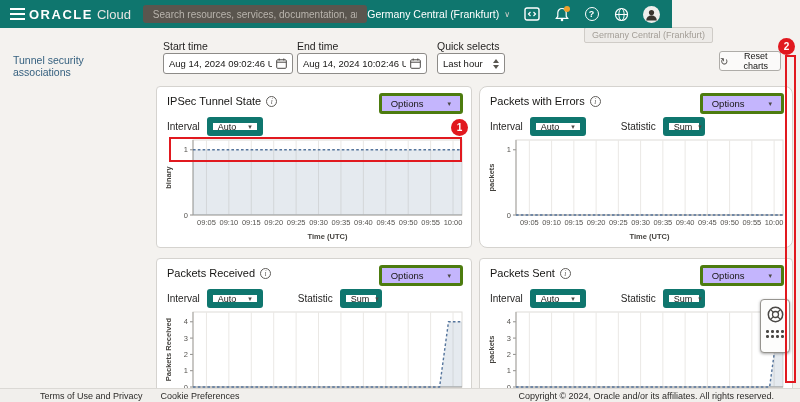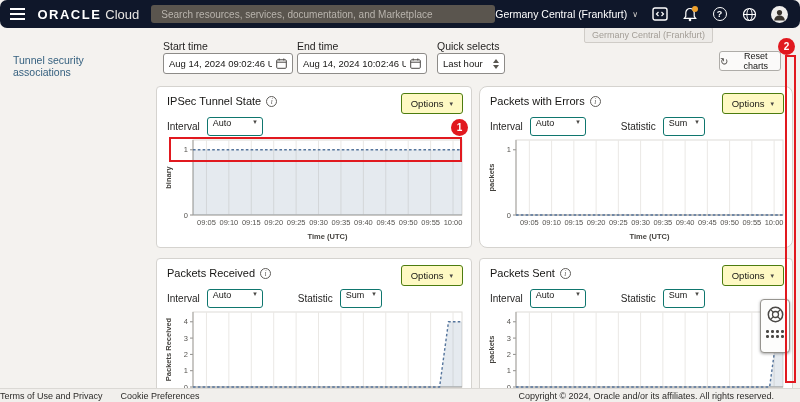--- a/index.html
+++ b/index.html
@@ -1,20 +1,20 @@
 <!DOCTYPE html>
 <html><head>
 <meta charset="utf-8">
 <style>
   * { margin:0; padding:0; box-sizing:border-box; }
   html,body { width:800px; height:402px; overflow:hidden; }
   body { font-family:"Liberation Sans", sans-serif; background:#f4f2ef; position:relative; color:#161513; }
 
   
-  .header { position:absolute; left:0; top:0; width:800px; height:28px; background:#0f172a; display:flex; align-items:center; z-index:40;border-radius:7px; }
+  .header { position:absolute; left:0; top:0; width:672px; height:28px; background:#0f766e; display:flex; align-items:center; z-index:40; }
   .hamburger { width:34px; height:28px; display:flex; flex-direction:column; justify-content:center; gap:3px; padding-left:10px; cursor:pointer; }
   .hamburger span { display:block; width:15px; height:2px; background:#fff; }
   .brand { display:flex; align-items:baseline; margin-left:4px; white-space:nowrap; }
   .brand .oracle { color:#fff; font-weight:bold; font-size:13px; letter-spacing:1.5px; }
   .brand .cloud { color:#e8e6e3; font-weight:300; font-size:13px; margin-left:4px; }
   .classic-btn { margin-left:14px; height:19px; border:1px solid #77716a; border-radius:3px; background:transparent; color:#f1efec; font-size:9.5px; padding:0 8px; display:flex; align-items:center; gap:4px; cursor:pointer; font-family:inherit; white-space:nowrap; }
   .searchbar { margin-left:12px; width:352px; height:18px; background:#5a554e; border-radius:3px; border:none; color:#ddd9d4; font-size:10px; padding:0 10px; font-family:inherit; }
   .searchbar::placeholder { color:#b9b4ad; opacity:1; }
   .header-right { margin-left:auto; display:flex; align-items:center; gap:13px; padding-right:12px; }
   .region { color:#fff; font-size:10.5px; display:flex; align-items:center; gap:5px; cursor:pointer; white-space:nowrap; }
@@ -43,42 +43,42 @@
   .stepper .up { border-bottom:4px solid #58554f; }
   .stepper .dn { border-top:4px solid #58554f; }
   .reset-btn { position:absolute; left:719px; top:51px; width:62px; height:20px; background:#fbfaf9; border:1px solid #aeaca8; border-radius:3px; font-size:9px; color:#161513; display:flex; align-items:center; justify-content:center; gap:3px; cursor:pointer; font-family:inherit; }
   .reset-glyph { font-size:10px; color:#4a4845; }
 
   
   .panel { position:absolute; background:#fff; border:1px solid #d5d3cf; border-radius:4px; }
   .panel-title { font-size:11px; color:#161513; }
   .panel-head { position:absolute; left:10px; top:8px; display:flex; align-items:center; gap:5px;text-align:center; }
   .info-icon { width:11px; height:11px; border:1px solid #5f5d5a; border-radius:50%; color:#5f5d5a; font-size:7.5px; font-style:italic; font-family:"Liberation Serif",serif; display:flex; align-items:center; justify-content:center; cursor:pointer; }
-  .options-btn { position:absolute; top:6px; right:8px; height:21px; padding:0 9px; background:#fef9c3; border:1px solid #4d7c0f; border-radius:3px; font-size:9.5px; color:#161513; display:flex; align-items:center; gap:6px; cursor:pointer; font-family:inherit; }
+  .options-btn { position:absolute; top:6px; right:8px; height:21px; padding:0 9px; background:#c4b5fd; border:3px solid #4d7c0f; border-radius:3px; font-size:9.5px; color:#161513; display:flex; align-items:center; gap:24px; cursor:pointer; font-family:inherit; }
   .panel-ctls { position:absolute; left:10px; top:30px; display:flex; align-items:center; gap:7px; }
   .mini-label { font-size:10px; color:#201f1e; }
-  .mini-select { height:19px; background:#fff; border:1px solid #0f766e; border-radius:3px; font-size:9px; color:#161513; display:flex; align-items:flex-start; justify-content:space-between; padding:0 5px; gap:6px; cursor:pointer; }
+  .mini-select { height:19px; background:#fff; border:6px solid #0f766e; border-radius:3px; font-size:9px; color:#161513; display:flex; align-items:center; justify-content:space-between; padding:0 5px; gap:6px; cursor:pointer; }
   .caret-sm { font-size:7px; color:#4a4845; }
   svg.chart { position:absolute; left:6px; top:48px; }
   svg.chart .tick { font:7.5px "Liberation Sans",sans-serif; fill:#55534f; }
   svg.chart .axis-label { font:bold 7.5px "Liberation Sans",sans-serif; fill:#44423e; }
 
   
   .ann-box { position:absolute; border:2px solid #e1191f; z-index:30; }
   .ann-num { position:absolute; width:17px; height:17px; border-radius:50%; background:#e1191f; color:#fff; font-size:10px; font-weight:bold; display:flex; align-items:center; justify-content:center; z-index:31; }
 
   
   .float-widget { position:absolute; left:760px; top:299px; width:30px; height:54px; background:#fdfdfc; border:1px solid #96948f; border-radius:4px; box-shadow:0 1px 3px rgba(0,0,0,0.35); z-index:25; display:flex; flex-direction:column; align-items:center; padding-top:5px; gap:6px; }
   .dots { display:grid; grid-template-columns:repeat(4,3px); grid-template-rows:repeat(2,3px); gap:2px; }
   .dots i { width:2.5px; height:2.5px; border-radius:50%; background:#4a4845; }
 
   
   .footer { position:absolute; left:0; top:388px; width:800px; height:14px; background:#f1efec; border-top:1px solid #dbd9d5; z-index:35; display:flex; align-items:center; font-size:9px; color:#2c2b29; }
   .footer a { color:#2c2b29; text-decoration:none; cursor:pointer; }
-  .footer .left { display:flex; gap:18px; }
+  .footer .left { display:flex; gap:18px; padding-left:40px; }
   .footer .right { margin-left:auto; padding-right:26px; }
 </style>
 </head>
 <body>
 
 <div class="header">
   <div class="hamburger">
       <span></span>
       <span></span>
       <span></span>

